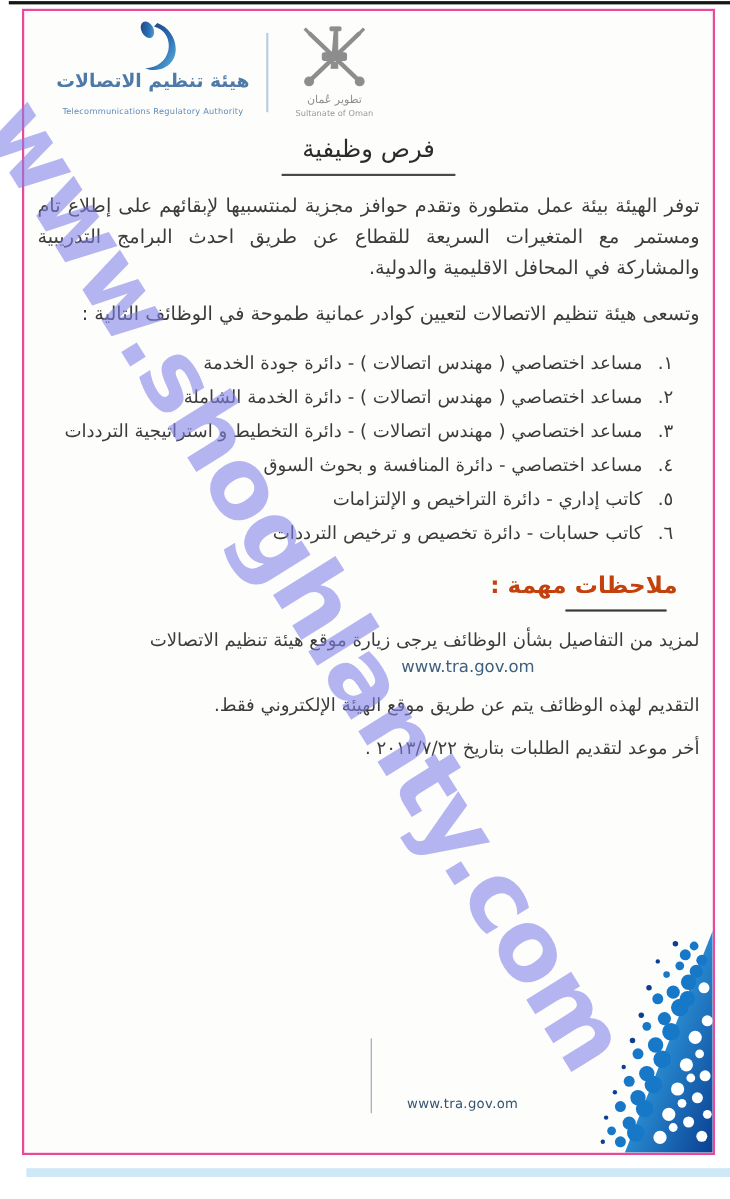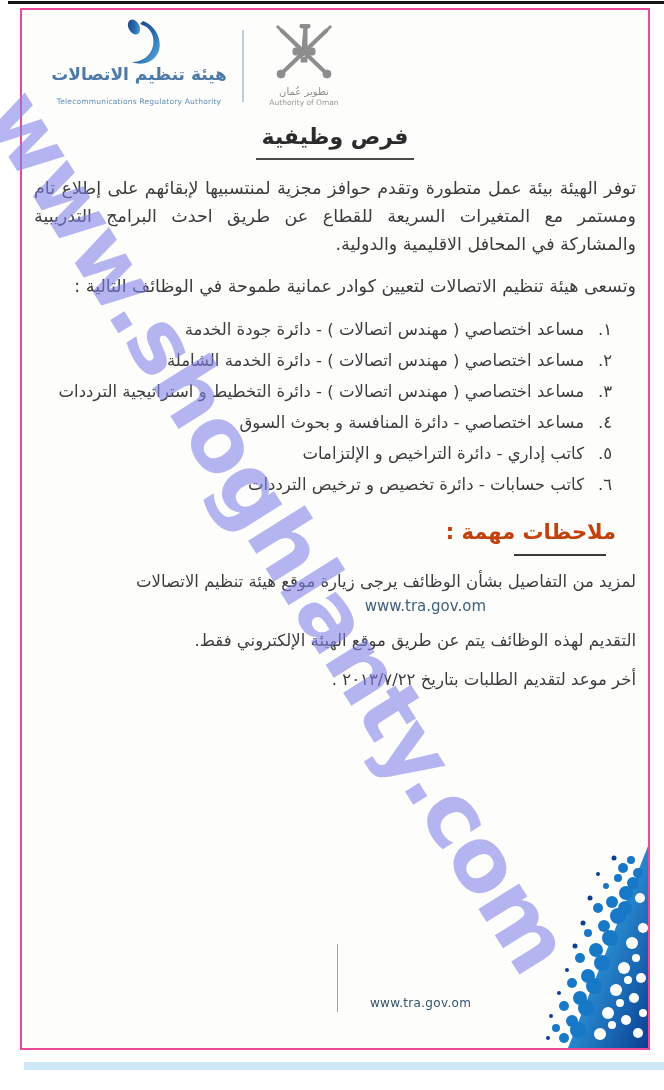--- a/index.html
+++ b/index.html
@@ -39,21 +39,21 @@
     background: #b9cfdd;
   }
   .logo-oman {
     position: absolute; left: 222px; top: 14px; width: 96px; text-align: center;
   }
   .logo-oman .ar { font-size: 10px; color: #8d8d8d; line-height: 12px; }
   .logo-oman .en { font-size: 7.5px; color: #9a9a9a; }
   
   .page-title {
     margin-top: 12px; text-align: center;
-    font-size: 22px; font-weight: bold; color: #2b2b2b;
+    font-size: 22px; font-weight: normal; color: #2b2b2b;
   }
   .title-underline { width: 158px; height: 2px; background: #4a4a4a; margin: 9px auto 0; }
   
   .para {
     margin-top: 14px;
     font-size: 17.5px; line-height: 28px; color: #3c3c3c;
     text-align: justify;
   }
   .para.last { text-align: right; }
   
@@ -130,21 +130,21 @@
             <line x1="8" y1="2" x2="16" y2="10" stroke-width="3"></line>
             <line x1="62" y1="2" x2="54" y2="10" stroke-width="3"></line>
             <circle cx="12" cy="50" r="4"></circle>
             <circle cx="58" cy="50" r="4"></circle>
             <rect x="24" y="24" width="22" height="7" rx="2"></rect>
             <path d="M35,2 l3,0 l0,20 c0,6 -3,10 -6,12 c4,-1 6,-2 6,-2 l0,6 l-6,0 Z"></path>
             <rect x="31" y="0" width="10" height="4" rx="1.5"></rect>
           </g>
         </svg>
         <div class="ar">تطوير عُمان</div>
-        <div class="en">Authority of Oman</div>
+        <div class="en">Sultanate of Oman</div>
       </div>
     </div>
 
     <div class="page-title">فرص وظيفية</div>
     <div class="title-underline"></div>
 
     <div class="para">توفر الهيئة بيئة عمل متطورة وتقدم حوافز مجزية لمنتسبيها لإبقائهم على إطلاع تام ومستمر مع المتغيرات السريعة للقطاع عن طريق احدث البرامج التدريبية والمشاركة في المحافل الاقليمية والدولية.</div>
     <div class="para last">وتسعى هيئة تنظيم الاتصالات لتعيين كوادر عمانية طموحة في الوظائف التالية :</div>
 
     <div class="jobs">

